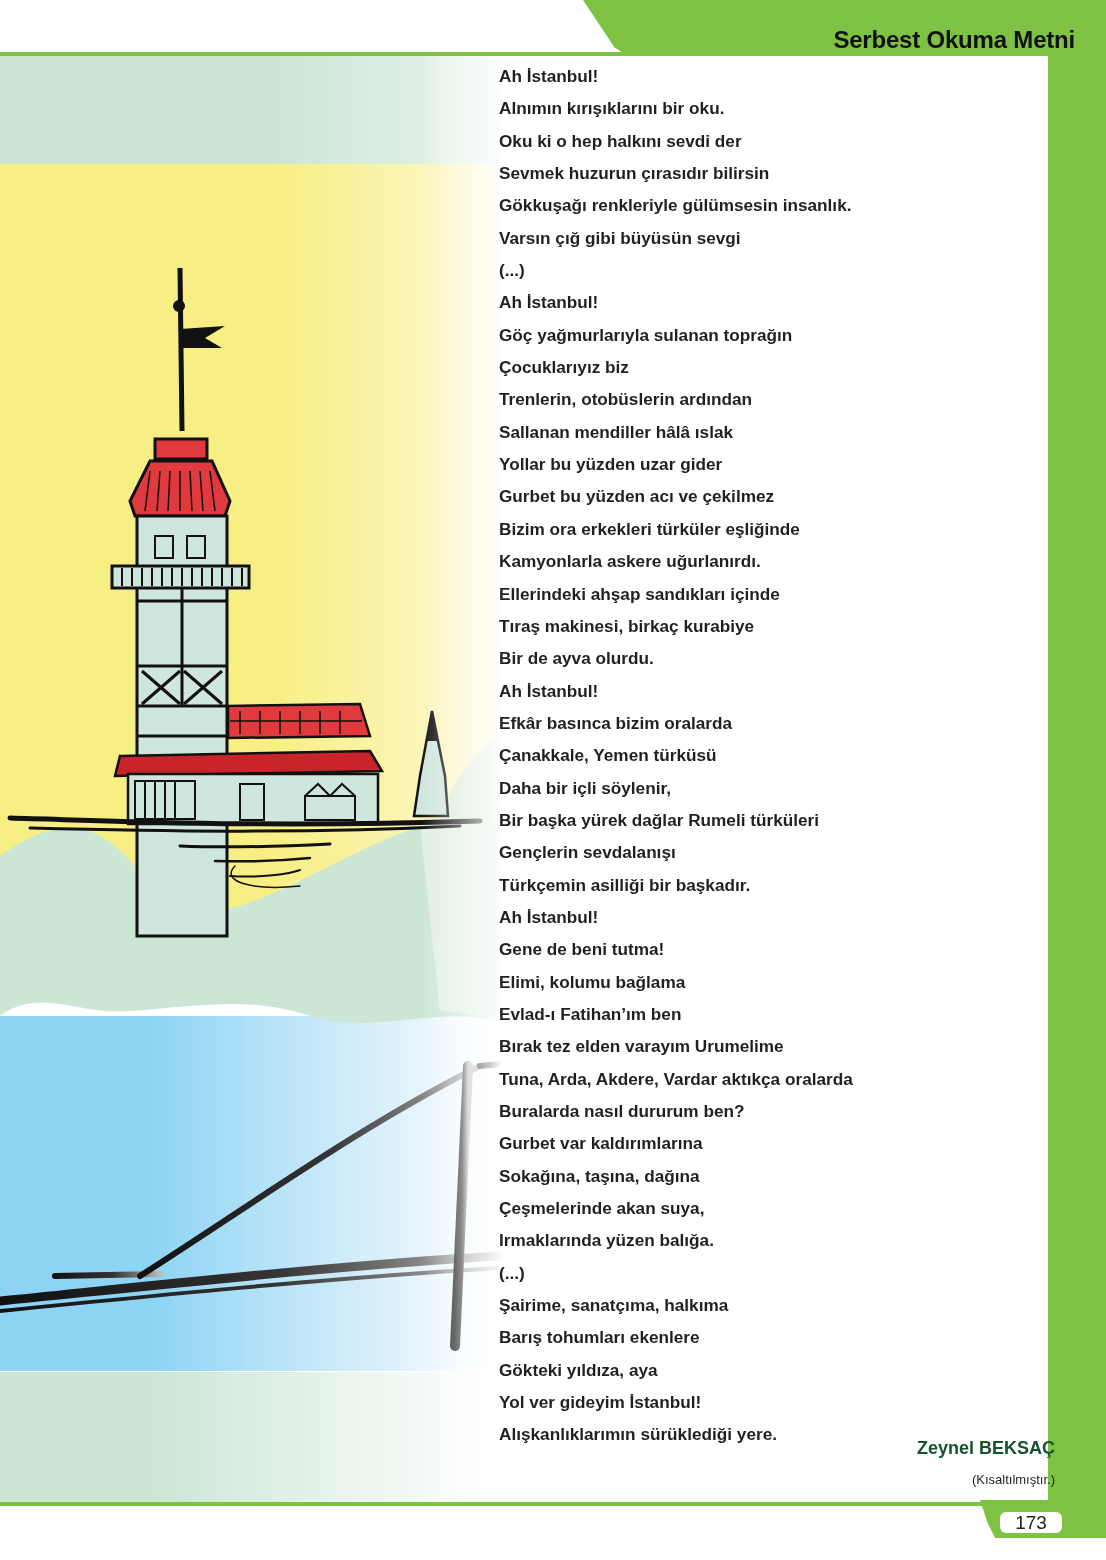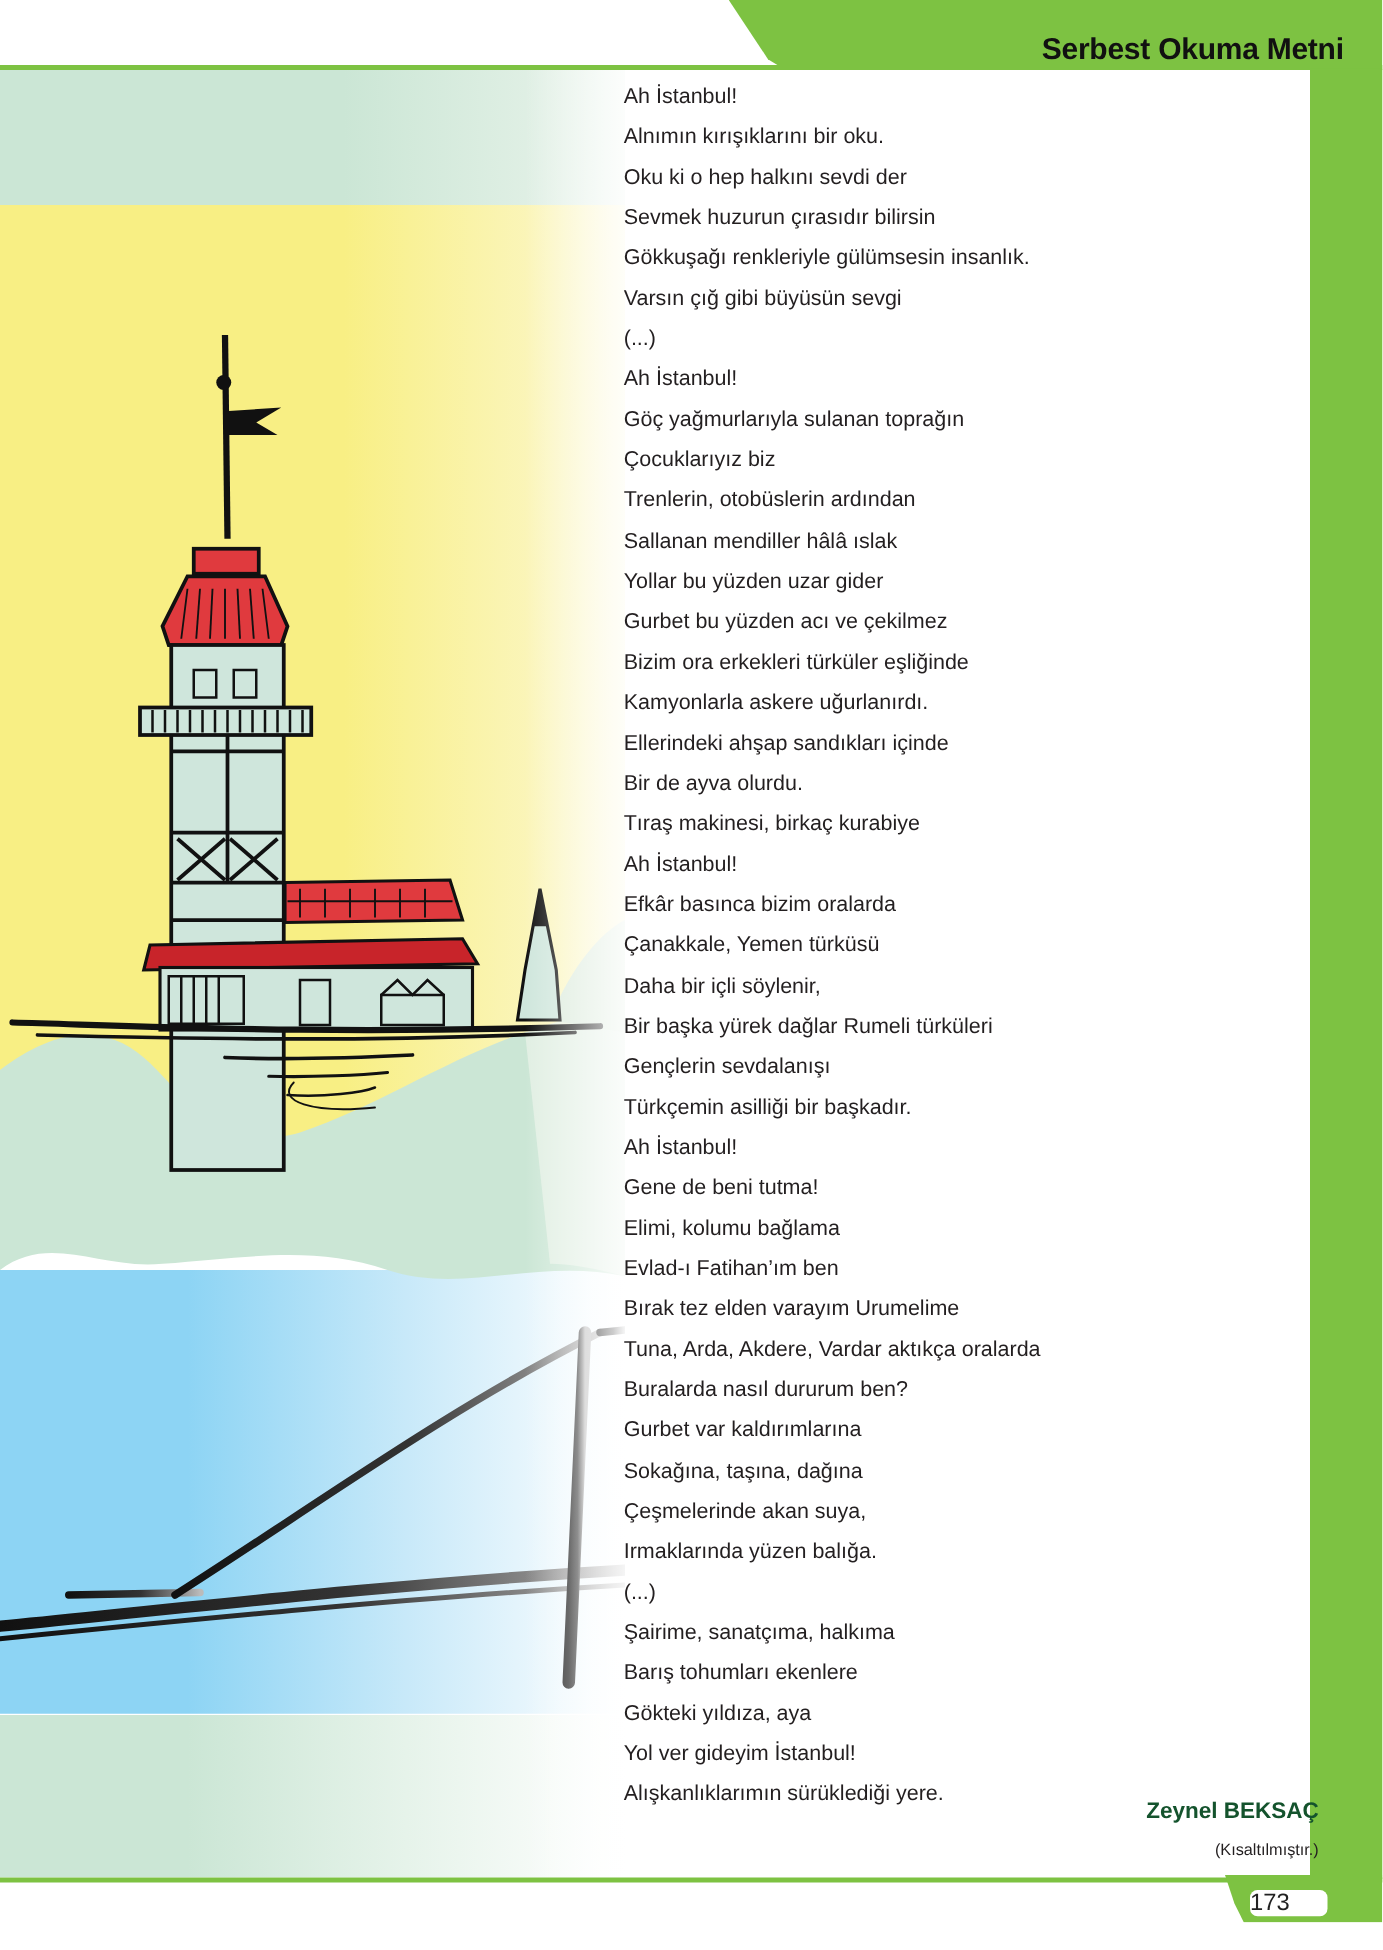--- a/index.html
+++ b/index.html
@@ -37,21 +37,21 @@
     background: #7dc242;
   }
   .page-tab {
     position: absolute; left: 980px; top: 1500px; width: 126px; height: 38px;
     background: #7dc242;
     clip-path: polygon(0 0, 100% 0, 100% 100%, 12% 100%, 6% 60%);
   }
   .page-number {
     position: absolute; left: 1000px; top: 1512px; width: 62px; height: 21px;
     background: #ffffff; border-radius: 6px;
-    font-size: 19px; color: #222; line-height: 21px;
+    font-size: 19px; color: #222; text-align: center; line-height: 21px;
   }
 
   
   .art {
     position: absolute; left: 0; top: 56px; width: 500px; height: 1446px;
     overflow: hidden;
   }
   .band { position: absolute; left: 0; width: 500px; }
   .band-mint-top { top: 0; height: 108px; background: linear-gradient(90deg, #cbe6d5 0%, #cbe6d5 55%, #eaf4ec 100%); }
   .band-yellow { top: 108px; height: 760px; background: linear-gradient(90deg, #f8ef84 0%, #f8ef84 55%, #fcf8d4 100%); }
@@ -63,20 +63,21 @@
   }
   .art svg { position: absolute; left: 0; top: 0; }
 
   
   .poem {
     position: absolute; left: 499px; top: 60px; width: 540px;
   }
   .poem-line {
     display: block; font-size: 17.2px; line-height: 32.35px; color: #231f20;
     white-space: nowrap;
+    font-weight: bold;
   }
   .author {
     position: absolute; right: 51px; top: 1438px;
     font-size: 18px; font-weight: bold; color: #14532d;
   }
   .abridged {
     position: absolute; right: 51px; top: 1472px;
     font-size: 13px; color: #231f20;
   }
 </style>
@@ -245,22 +246,22 @@
     <span class="poem-line">Ah İstanbul!</span>
     <span class="poem-line">Göç yağmurlarıyla sulanan toprağın</span>
     <span class="poem-line">Çocuklarıyız biz</span>
     <span class="poem-line">Trenlerin, otobüslerin ardından</span>
     <span class="poem-line">Sallanan mendiller hâlâ ıslak</span>
     <span class="poem-line">Yollar bu yüzden uzar gider</span>
     <span class="poem-line">Gurbet bu yüzden acı ve çekilmez</span>
     <span class="poem-line">Bizim ora erkekleri türküler eşliğinde</span>
     <span class="poem-line">Kamyonlarla askere uğurlanırdı.</span>
     <span class="poem-line">Ellerindeki ahşap sandıkları içinde</span>
+    <span class="poem-line">Tıraş makinesi, birkaç kurabiye</span>
     <span class="poem-line">Bir de ayva olurdu.</span>
-    <span class="poem-line">Tıraş makinesi, birkaç kurabiye</span>
     <span class="poem-line">Ah İstanbul!</span>
     <span class="poem-line">Efkâr basınca bizim oralarda</span>
     <span class="poem-line">Çanakkale, Yemen türküsü</span>
     <span class="poem-line">Daha bir içli söylenir,</span>
     <span class="poem-line">Bir başka yürek dağlar Rumeli türküleri</span>
     <span class="poem-line">Gençlerin sevdalanışı</span>
     <span class="poem-line">Türkçemin asilliği bir başkadır.</span>
     <span class="poem-line">Ah İstanbul!</span>
     <span class="poem-line">Gene de beni tutma!</span>
     <span class="poem-line">Elimi, kolumu bağlama</span>

